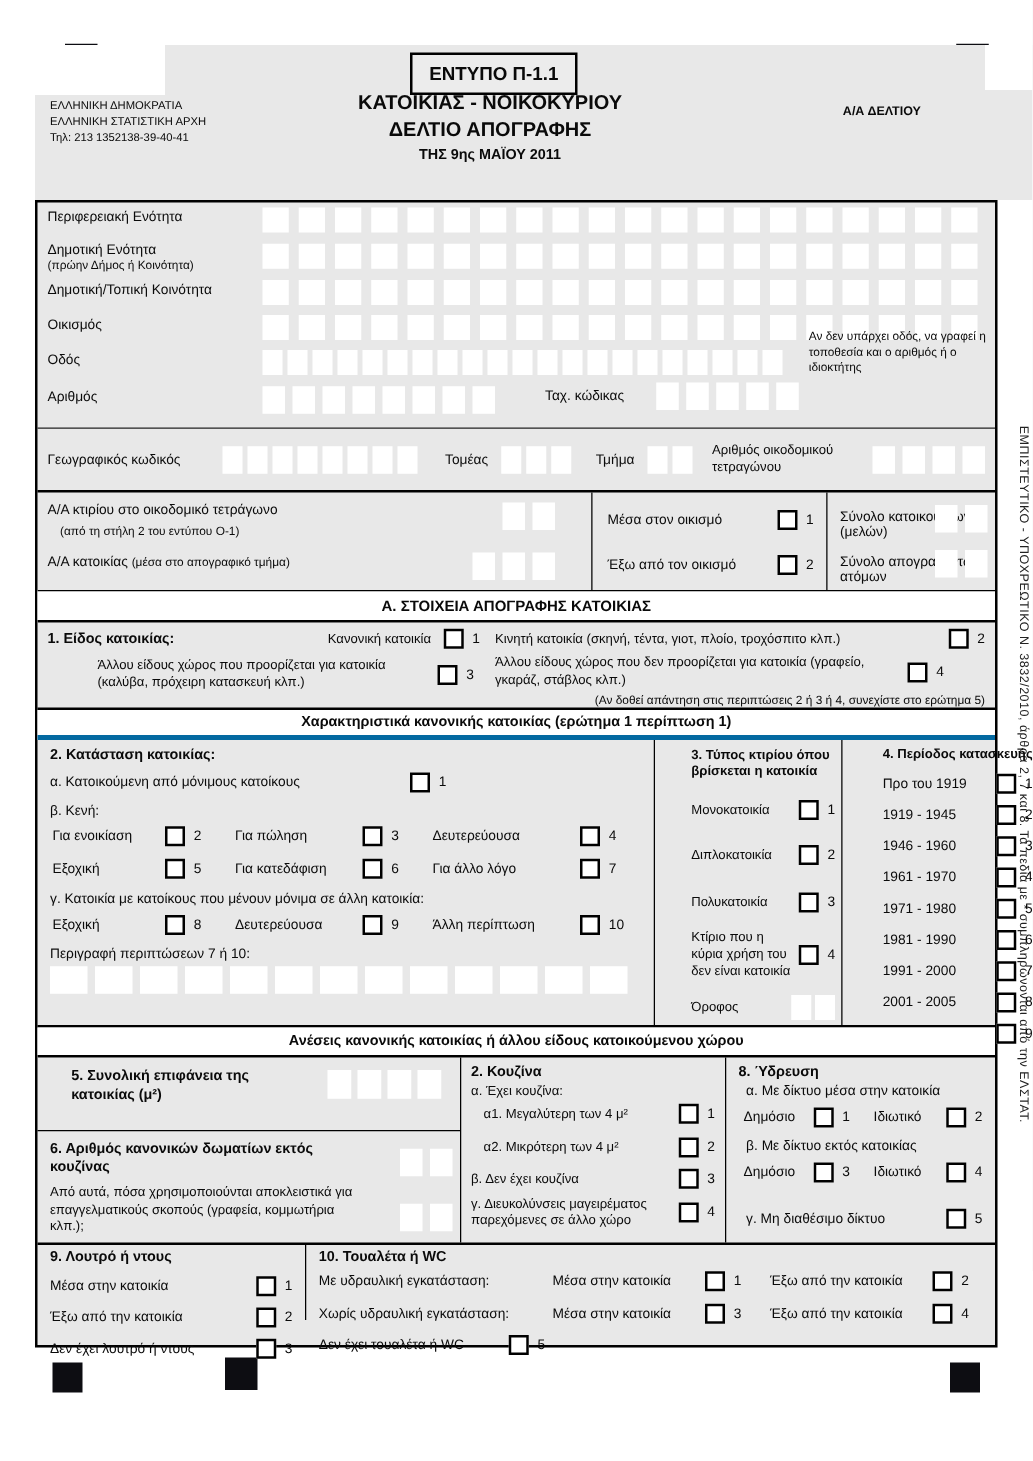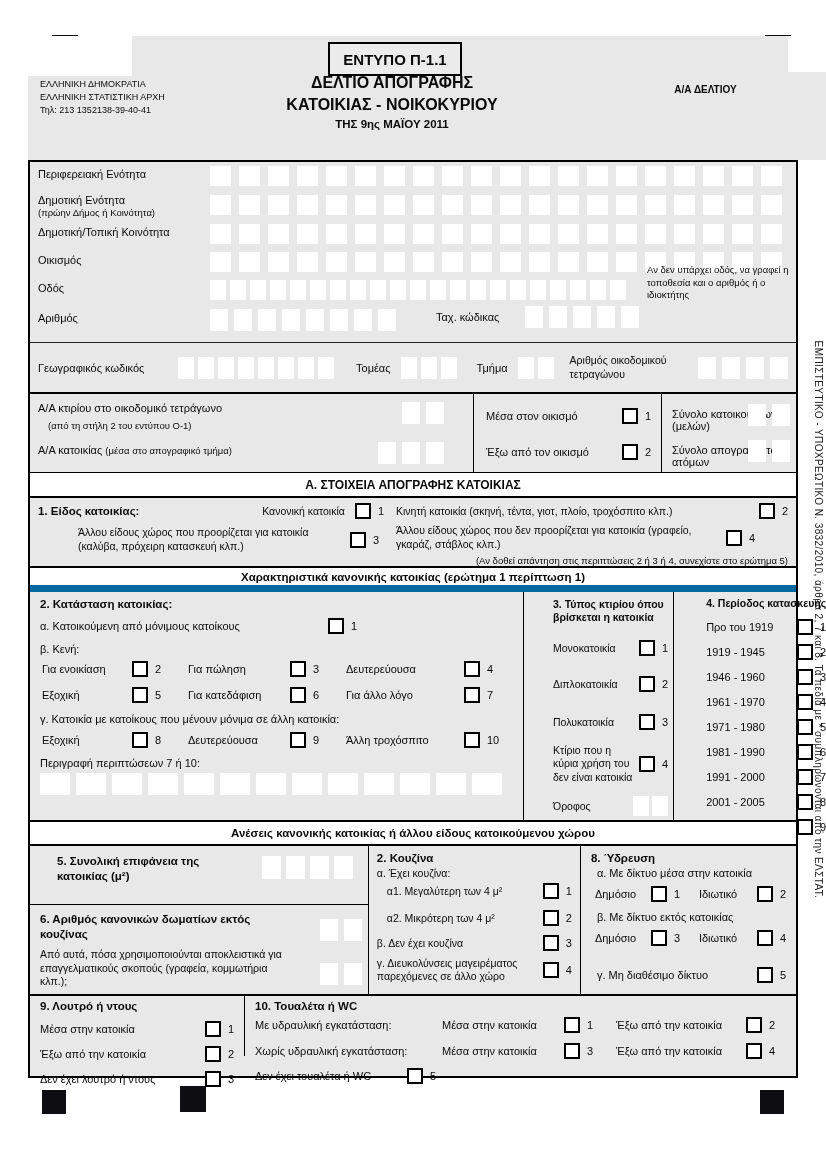--- a/index.html
+++ b/index.html
@@ -52,21 +52,21 @@
   #sec-geo{top:180px;height:50px;border-top:1.5px solid #222;display:flex;align-items:center;padding:0 8px;font-size:11px;}
   #sec-geo .lbl2{font-size:10.5px;line-height:1.25;width:118px;}
   
   #sec-bldg{top:230px;height:80px;border-top:2px solid #000;display:flex;}
   #bldg-c1{width:443px;border-right:1.5px solid #000;position:relative;font-size:11px;}
   #bldg-c2{width:187px;border-right:1.5px solid #000;position:relative;font-size:11px;}
   #bldg-c3{flex:1;position:relative;font-size:11px;}
   .abs{position:absolute;}
   
   #band-a{top:310px;height:26px;border-top:1.5px solid #000;border-bottom:2px solid #000;font-size:12px;}
-  #band-char{top:406px;height:24px;border-bottom:7px solid #0369a1;font-size:11.5px;}
+  #band-char{top:406px;height:24px;border-bottom:4px solid #0369a1;font-size:11.5px;}
   #band-amen{top:660px;height:24px;border-bottom:2px solid #000;font-size:11.5px;}
   
   #sec-q1{top:336px;height:70px;border-bottom:2px solid #000;display:flex;padding:5px 8px;font-size:10.5px;}
   .q1-left{width:352px;flex:none;}
   .q1-right{flex:1;display:flex;flex-direction:column;}
   .q1row{display:flex;align-items:center;}
   .qtitle{font-weight:bold;font-size:11.5px;}
   
   #sec-q234{top:430px;height:230px;border-bottom:2px solid #000;display:flex;gap:24px;}
   #q2col{width:494px;border-right:1.5px solid #000;box-sizing:border-box;padding:6px 10px;font-size:11px;}
@@ -106,22 +106,22 @@
     <div class="notch-tr"></div>
     <div id="form-code-box">
       <span>ΕΝΤΥΠΟ Π-1.1</span>
     </div>
     <div id="agency">
       <div>ΕΛΛΗΝΙΚΗ ΔΗΜΟΚΡΑΤΙΑ</div>
       <div>ΕΛΛΗΝΙΚΗ ΣΤΑΤΙΣΤΙΚΗ ΑΡΧΗ</div>
       <div>Τηλ: 213 1352138-39-40-41</div>
     </div>
     <div id="title-block">
+      <div class="title-main">ΚΑΤΟΙΚΙΑΣ - ΝΟΙΚΟΚΥΡΙΟΥ</div>
       <div class="title-main">ΔΕΛΤΙΟ  ΑΠΟΓΡΑΦΗΣ</div>
-      <div class="title-main">ΚΑΤΟΙΚΙΑΣ - ΝΟΙΚΟΚΥΡΙΟΥ</div>
       <div class="title-sub">ΤΗΣ 9ης ΜΑΪΟΥ 2011</div>
     </div>
     <div id="serial-label">Α/Α ΔΕΛΤΙΟΥ</div>
   </div>
 
   <div id="side-note">ΕΜΠΙΣΤΕΥΤΙΚΟ - ΥΠΟΧΡΕΩΤΙΚΟ Ν. 3832/2010, άρθρα 2, 7 και 8.  Τα πεδία με * συμπληρώνονται από την ΕΛΣΤΑΤ.</div>
 
   <div id="frame">
 
     <div id="sec-addr" class="sec">
@@ -456,21 +456,21 @@
           <span>Εξοχική</span>
           <span class="cbn">
               <span class="cb"></span>
               <span class="num">8</span>
             </span>
           <span>Δευτερεύουσα</span>
           <span class="cbn">
               <span class="cb"></span>
               <span class="num">9</span>
             </span>
-          <span>Άλλη τροχόσπιτο</span>
+          <span>Άλλη περίπτωση</span>
           <span class="cbn">
               <span class="cb"></span>
               <span class="num">10</span>
             </span>
         </div>
         <div style="margin-top:9px;">Περιγραφή περιπτώσεων 7 ή 10:</div>
         <div class="cells c-desc" style="margin-top:4px;">
             <span class="cell"></span>
             <span class="cell"></span>
             <span class="cell"></span>

